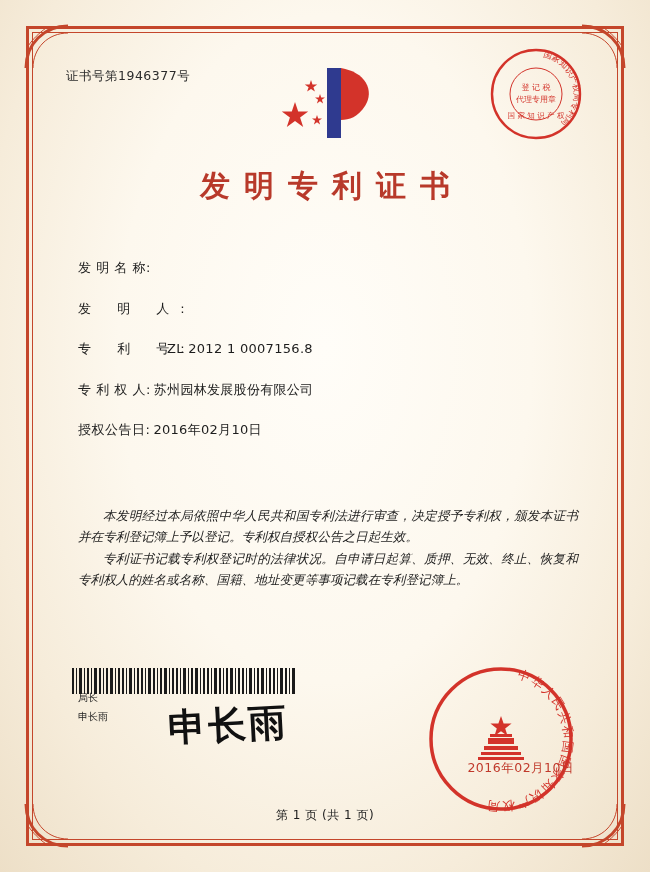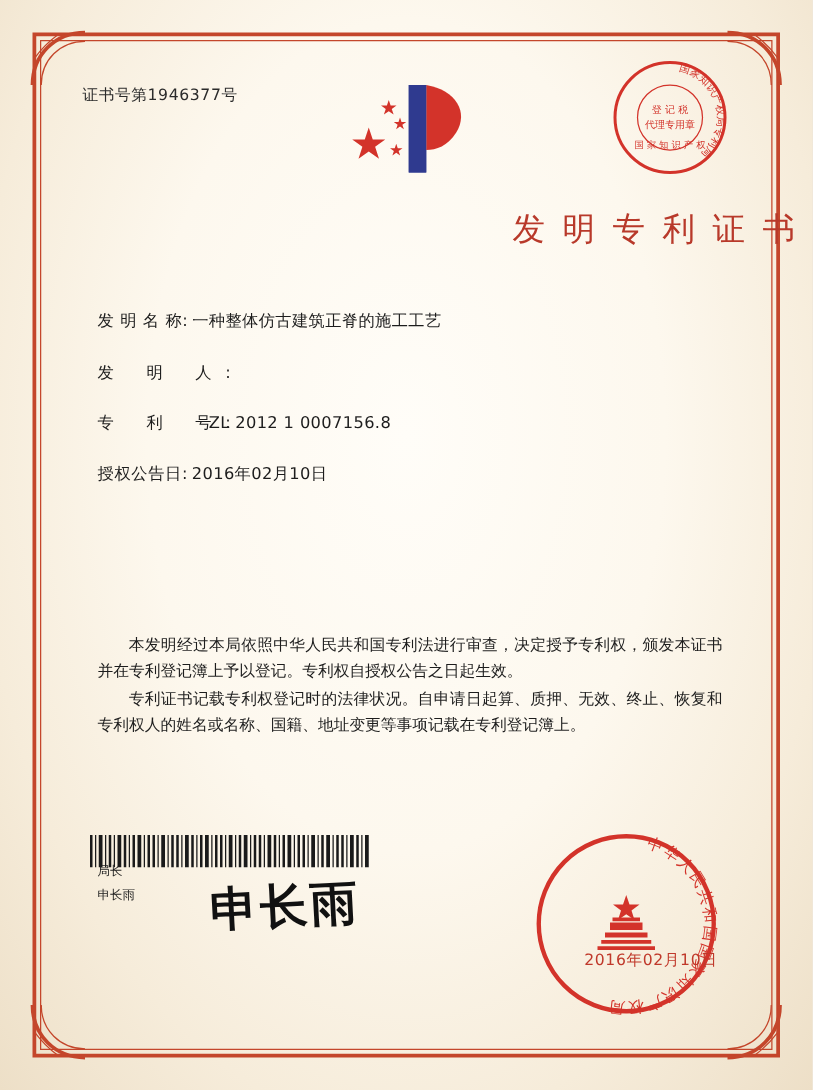--- a/index.html
+++ b/index.html
@@ -70,42 +70,42 @@
     transform: translateX(-50%);
     width: 120px;
     height: 82px;
   }
 
   .title {
     position: absolute;
     left: 0;
     right: 0;
     top: 166px;
-    text-align: right;
+    text-align: center;
     font-family: "DejaVu Sans", sans-serif;
-    font-size: 26px;
-    font-weight: normal;
+    font-size: 30px;
+    font-weight: bold;
     color: #b8392a;
     letter-spacing: 14px;
     text-indent: 14px;
   }
 
   
   .seal-top {
     position: absolute;
     right: 66px;
     top: 46px;
     width: 96px;
     height: 96px;
   }
 
   .fields {
     position: absolute;
     left: 78px;
-    top: 248px;
+    top: 259px;
     right: 70px;
   }
   .field {
     display: flex;
     align-items: baseline;
     margin-bottom: 22.5px;
     font-size: 13px;
     color: #1d1d1d;
   }
   .field .label {
@@ -128,20 +128,21 @@
     right: 72px;
     top: 505px;
     font-size: 12.6px;
     line-height: 21px;
     color: #1d1d1d;
     text-align: justify;
   }
   .body-text p {
     margin: 0 0 1px 0;
     text-indent: 25px;
+    font-style: italic;
   }
 
   .barcode {
     position: absolute;
     left: 72px;
     top: 668px;
     width: 226px;
     height: 26px;
   }
 
@@ -259,28 +260,31 @@
       <text x="48" y="56" text-anchor="middle" font-size="8" fill="#d3332a" font-family="DejaVu Sans, sans-serif">代理专用章</text>
       <text x="48" y="72" text-anchor="middle" font-size="7.5" fill="#d3332a" font-family="DejaVu Sans, sans-serif">国 家 知 识 产 权</text>
     </svg>
   </div>
 
   <div class="title">发明专利证书</div>
 
   <div class="fields">
     <div class="field">
       <span class="label">发 明 名 称:</span>
-      <span class="value">一种整体仿古建筑正脊的施工工艺</span>
     </div>
     <div class="field spread2">
       <span class="label">发 明 人:</span>
     </div>
     <div class="field spread2">
       <span class="label">专 利 号:</span>
       <span class="value">ZL 2012 1 0007156.8</span>
+    </div>
+    <div class="field">
+      <span class="label">专 利 权 人:</span>
+      <span class="value">苏州园林发展股份有限公司</span>
     </div>
     <div class="field">
       <span class="label">授权公告日:</span>
       <span class="value">2016年02月10日</span>
     </div>
   </div>
 
   <div class="body-text">
     <p>本发明经过本局依照中华人民共和国专利法进行审查，决定授予专利权，颁发本证书并在专利登记簿上予以登记。专利权自授权公告之日起生效。</p>
     <p>专利证书记载专利权登记时的法律状况。自申请日起算、质押、无效、终止、恢复和专利权人的姓名或名称、国籍、地址变更等事项记载在专利登记簿上。</p>
@@ -372,14 +376,15 @@
         <rect x="55" y="88" width="40" height="3"></rect>
         <rect x="62" y="74" width="26" height="6"></rect>
         <rect x="64" y="70" width="22" height="3"></rect>
         <rect x="52" y="93" width="46" height="3"></rect>
       </g>
     </svg>
   </div>
 
   <div class="seal-date">2016年02月10日</div>
 
+  <div class="page-footer">第 1 页 (共 1 页)</div>
 
 </div>
 
 </body></html>

